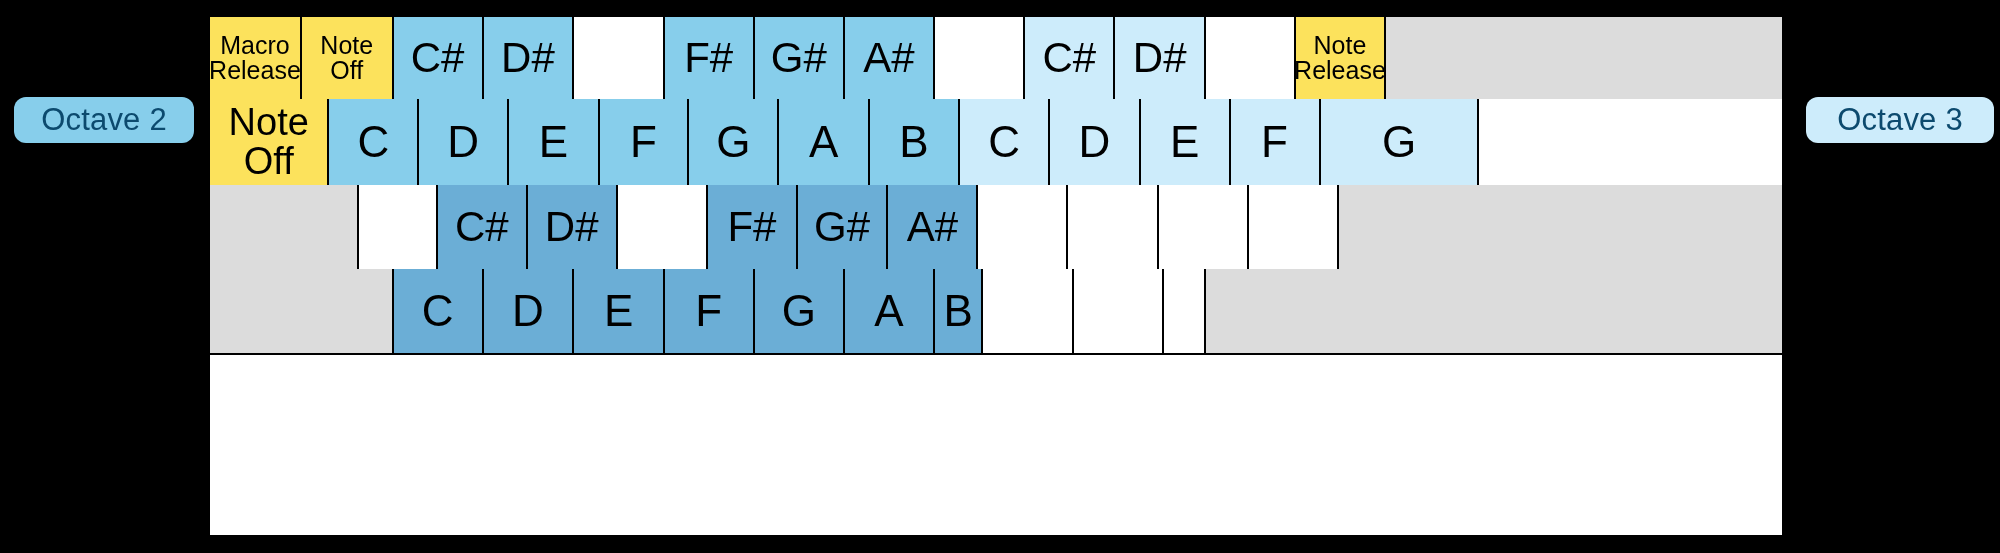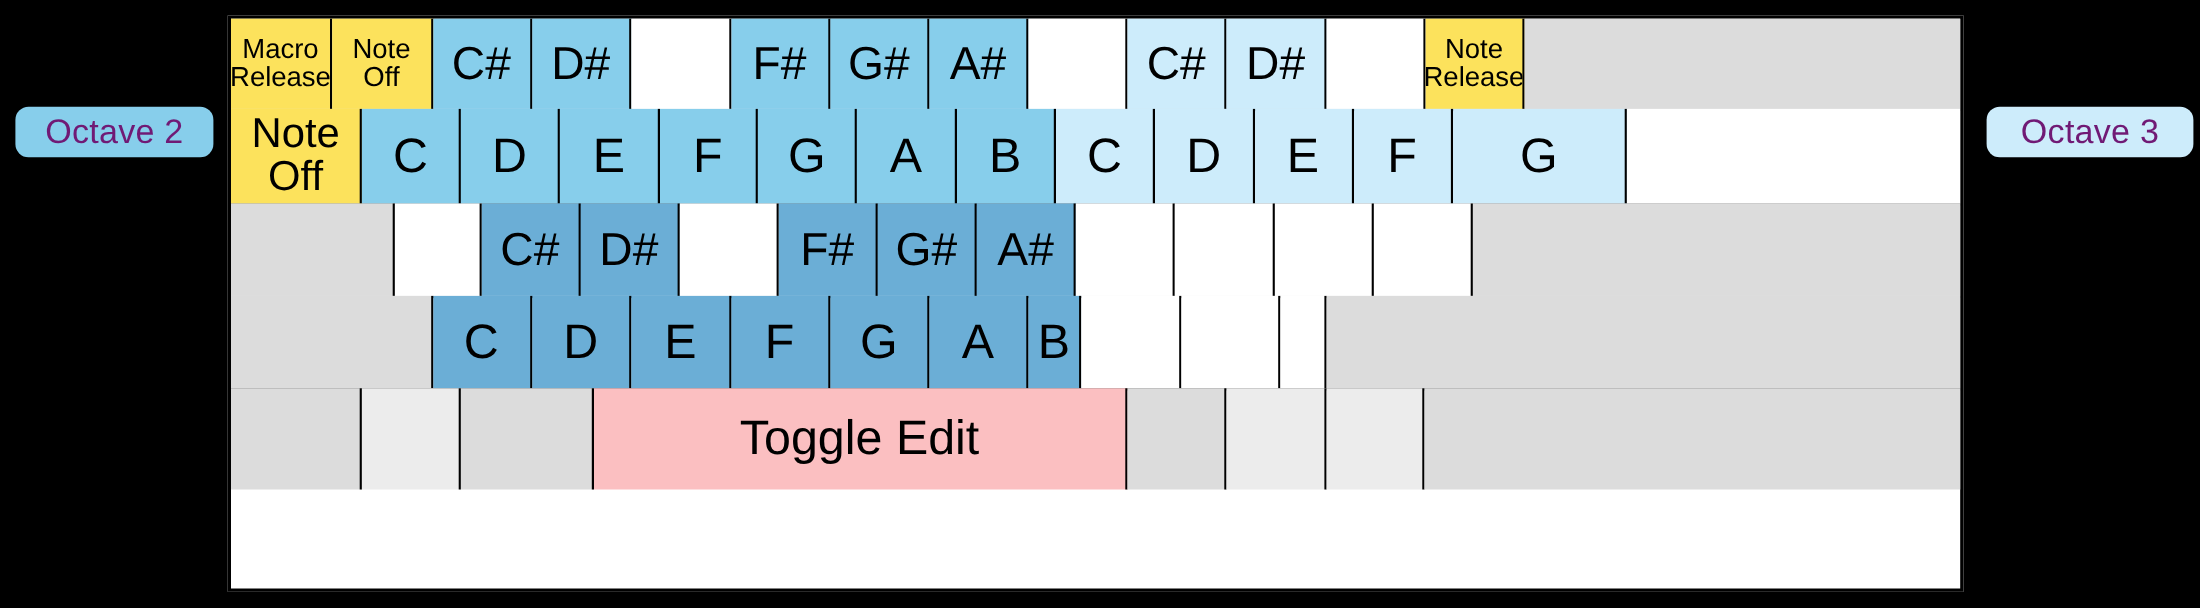--- a/index.html
+++ b/index.html
@@ -7,21 +7,21 @@
     width:2000px;height:553px;overflow:hidden;
     font-family:"Liberation Sans",sans-serif;
     position:relative;
   }
   #stage{position:absolute;inset:0;}
 
   
   .octave-pill{
     position:absolute;
     border-radius:12px;
-    color:#701a75;
+    color:#0c4a6e;
     display:flex;align-items:center;justify-content:center;
     font-size:31px;
     letter-spacing:.2px;
     padding:3px 14px;
     box-sizing:border-box;
     white-space:nowrap;
   }
   #pill-oct2{left:14px;top:97px;width:180px;height:46px;background:#87CEEB;}
   #pill-oct1{left:14px;top:309px;width:180px;height:46px;background:#6BAED6;}
   #pill-oct3{left:1806px;top:97px;width:188px;height:46px;background:#CDECFB;}
@@ -204,26 +204,14 @@
           <span>A</span>
         </div>
         <div class="cell c-steel lbl-xl" style="left: 725.006px; width: 48.4176px;">
           <span>B</span>
         </div>
         <div class="cell c-white lbl-xl" style="left: 773.424px; width: 90.39px;"></div>
         <div class="cell c-white lbl-xl" style="left: 863.814px; width: 90.0756px;"></div>
         <div class="cell c-white lbl-xl" style="left: 953.89px; width: 41.9724px;"></div>
         <div class="cell c-gray lbl-xl" style="left: 995.862px; width: 576.138px; border-right: none;"></div>
       </div>
-      <div class="row" style="top: 336px; height: 92px;">
-        <div class="cell c-gray lbl-xl" style="left: 0px; width: 119.472px;"></div>
-        <div class="cell c-gray2 lbl-xl" style="left: 119.472px; width: 89.604px;"></div>
-        <div class="cell c-gray lbl-xl" style="left: 209.076px; width: 120.73px;"></div>
-        <div class="cell c-pink lbl-xl" style="left: 329.806px; width: 485.276px;">
-          <span>Toggle Edit</span>
-        </div>
-        <div class="cell c-gray lbl-xl" style="left: 815.082px; width: 89.604px;"></div>
-        <div class="cell c-gray2 lbl-xl" style="left: 904.686px; width: 91.176px;"></div>
-        <div class="cell c-gray2 lbl-xl" style="left: 995.862px; width: 89.604px;"></div>
-        <div class="cell c-gray lbl-xl" style="left: 1085.47px; width: 486.534px; border-right: none;"></div>
-      </div>
     </div>
 </div>
 
 </body></html>

